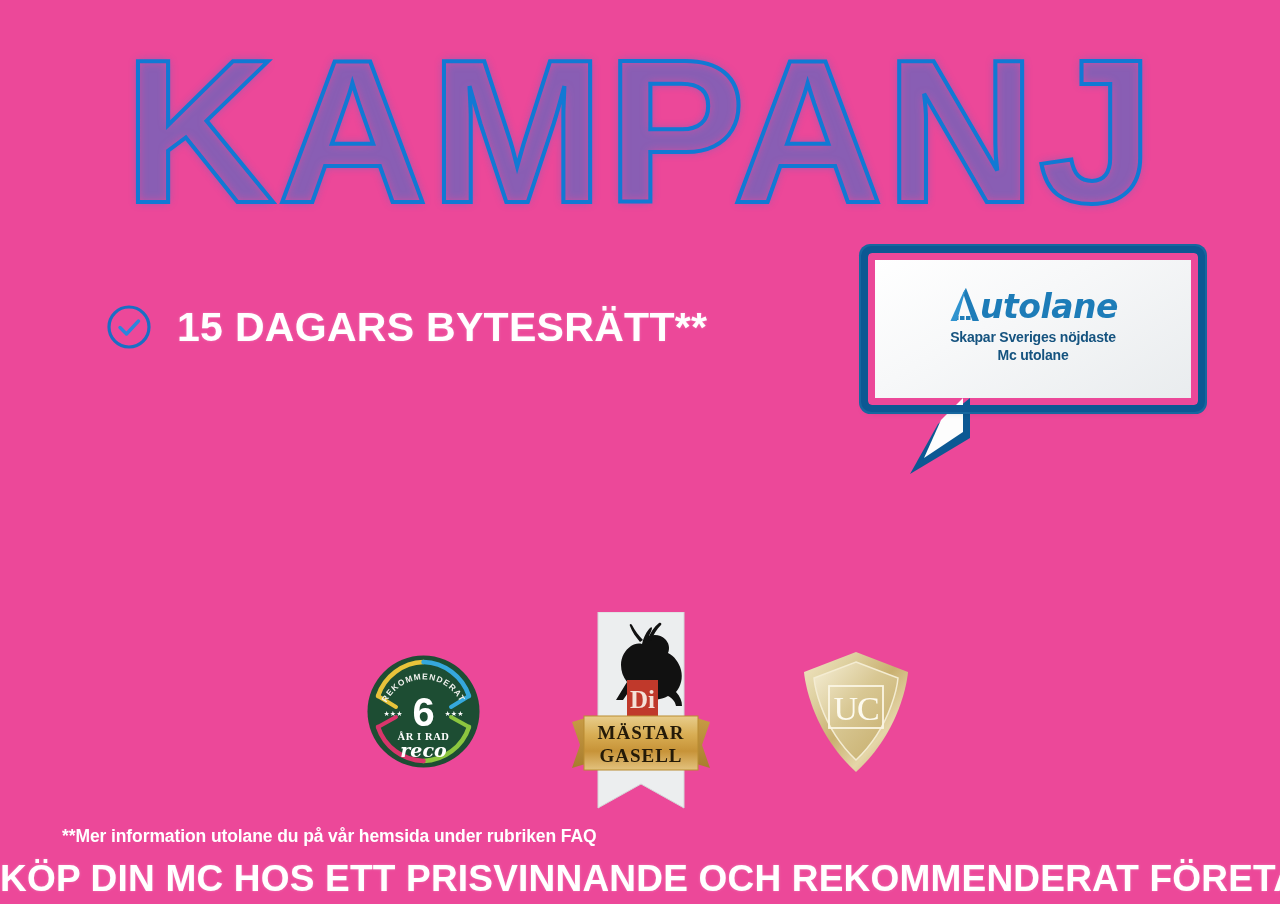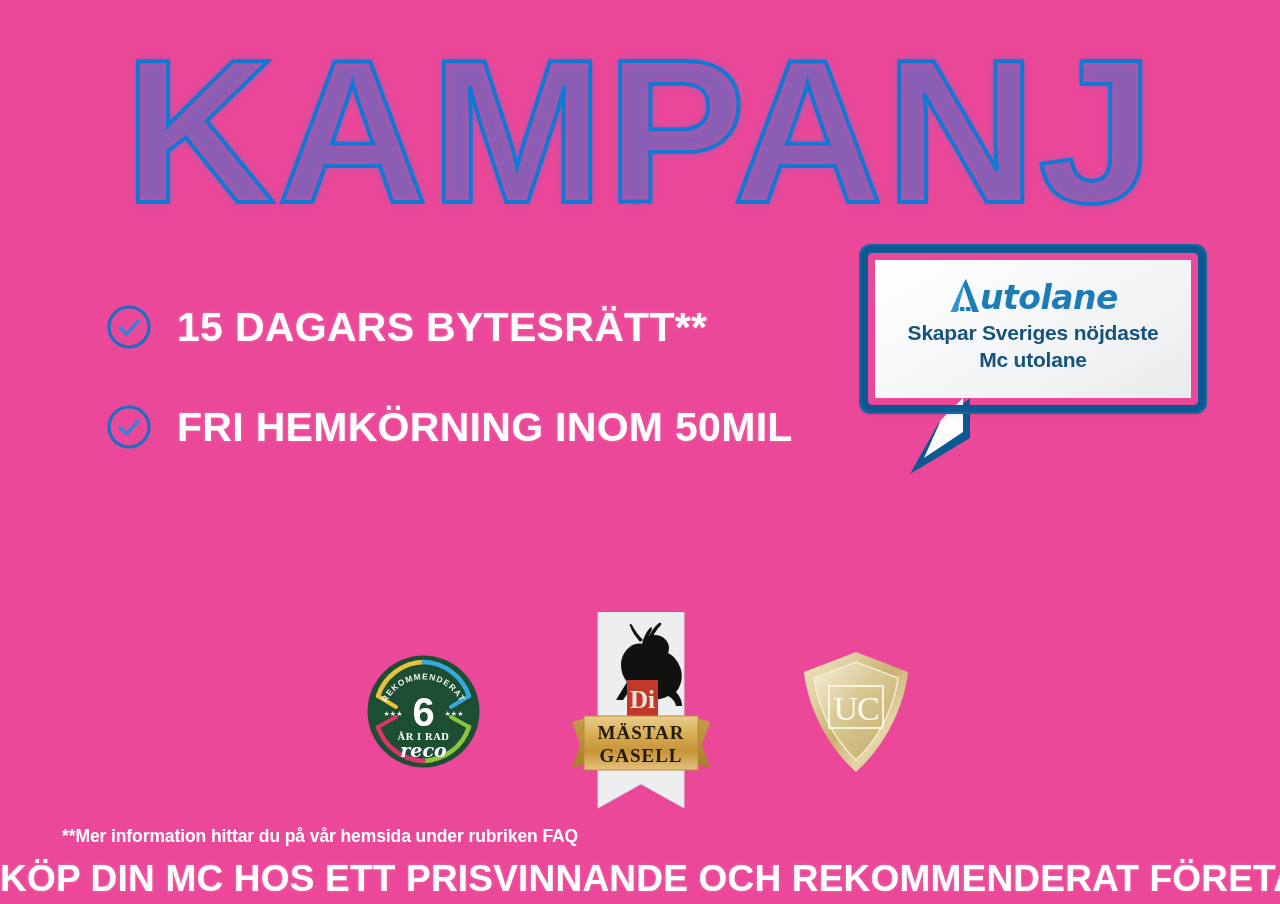--- a/index.html
+++ b/index.html
@@ -111,21 +111,21 @@
     font-weight: bold;
     font-size: 33px;
     line-height: 1;
     color: #1d7cb8;
     letter-spacing: -0.5px;
     margin-left: -2px;
   }
   .bubble-tagline {
     font-family: "Liberation Sans", sans-serif;
     font-weight: bold;
-    font-size: 21px;
+    font-size: 14px;
     line-height: 1.28;
     color: #15537f;
     text-align: center;
     letter-spacing: -0.2px;
   }
   #bubble-tail {
     position: absolute;
     left: 908px;
     top: 398px;
     width: 80px;
@@ -182,27 +182,20 @@
   <div id="feature-list">
 
     <div class="feature-row">
       <svg class="check-icon" viewBox="0 0 48 48">
         <circle cx="24" cy="24" r="20" fill="none" stroke="#1a6fc4" stroke-width="3.2"></circle>
         <path d="M15 24.5 L21.5 31 L33.5 18" fill="none" stroke="#2a86dd" stroke-width="3.4" stroke-linecap="round" stroke-linejoin="round"></path>
       </svg>
       <span class="feature-label">15 DAGARS BYTESRÄTT**</span>
     </div>
 
-    <div class="feature-row">
-      <svg class="check-icon" viewBox="0 0 48 48">
-        <circle cx="24" cy="24" r="20" fill="none" stroke="#1a6fc4" stroke-width="3.2"></circle>
-        <path d="M15 24.5 L21.5 31 L33.5 18" fill="none" stroke="#2a86dd" stroke-width="3.4" stroke-linecap="round" stroke-linejoin="round"></path>
-      </svg>
-      <span class="feature-label">FRI HEMKÖRNING INOM 50MIL</span>
-    </div>
 
 
   </div>
 
   <svg id="bubble-tail" viewBox="0 0 80 78">
     <path d="M62 0 L62 40 L2 76 L30 26 Z" fill="#0c5893"></path>
     <path d="M55 0 L55 34 L16 60 L33 22 Z" fill="#fdfdfd"></path>
   </svg>
 
   <div id="speech-bubble">
@@ -313,16 +306,16 @@
         </linearGradient>
       </defs>
       <path d="M56 2 L108 22 C108 22 104 78 56 122 C8 78 4 22 4 22 Z" fill="url(#shieldGrad)"></path>
       <path d="M56 12 L98 28 C98 28 94 74 56 110 C18 74 14 28 14 28 Z" fill="url(#shieldInner)" stroke="#f4ecd2" stroke-width="1.5"></path>
       <rect x="29" y="36" width="54" height="42" fill="none" stroke="#fbf6e4" stroke-width="1.8"></rect>
       <text x="56" y="70" text-anchor="middle" font-family="Liberation Serif, serif" font-size="34" fill="#fdfaee" letter-spacing="-1">UC</text>
     </svg>
 
   </div>
 
-  <div id="footer-note">**Mer information hittar du på vår hemsida under rubriken FAQ</div>
+  <div id="footer-note">**Mer information utolane du på vår hemsida under rubriken FAQ</div>
   <div id="footer-headline">KÖP DIN MC HOS ETT PRISVINNANDE OCH REKOMMENDERAT FÖRETAG</div>
 
 </div>
 
 </body></html>

